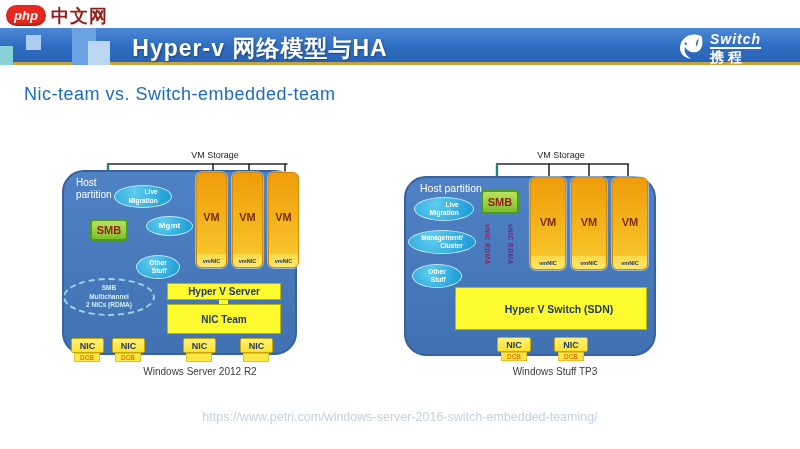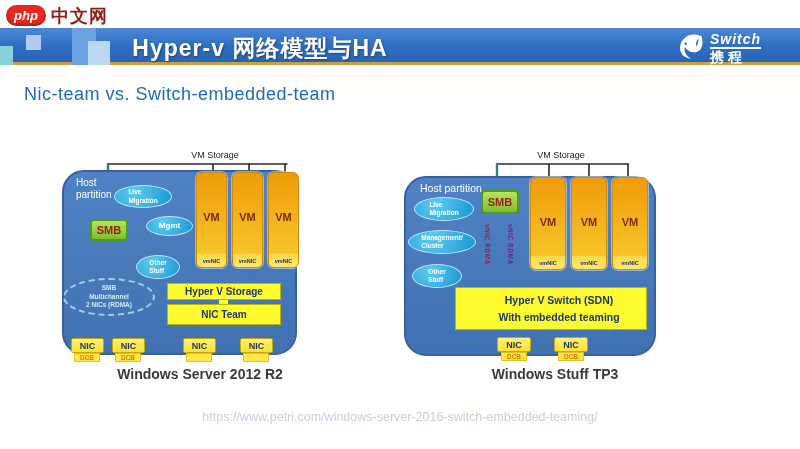--- a/index.html
+++ b/index.html
@@ -64,21 +64,21 @@
   }
   .smb-box {
     background:linear-gradient(#b9e25e, #7cbe2d);
     border:2px solid #4e9c1f; border-radius:4px;
     display:flex; align-items:center; justify-content:center;
     color:#9b1c1c; font-weight:bold; font-size:11px;
   }
   .ellipse {
     background:radial-gradient(circle at 35% 30%, #5ecdf0, #1795d3);
     border:1px solid #bfe8f8; border-radius:50%;
-    display:flex; align-items:center; justify-content:center; text-align:left;
+    display:flex; align-items:center; justify-content:center; text-align:right;
     color:#fff; font-size:6.5px; font-weight:bold; line-height:1.25;
   }
   .ellipse-dashed {
     border:2px dashed #9fd4e8; border-radius:50%; background:transparent;
     display:flex; align-items:center; justify-content:center; text-align:center;
     color:#cfeef8; font-size:6.5px; font-weight:bold; line-height:1.3;
   }
   .bar {
     background:#fdfa2e; border:1px solid #bdb400;
     display:flex; align-items:center; justify-content:center;
@@ -91,21 +91,21 @@
   }
   .nic {
     background:linear-gradient(#fff07a,#ffe12e); border:1px solid #c7a700; border-radius:2px;
     display:flex; align-items:center; justify-content:center;
     color:#1f3864; font-weight:bold; font-size:9px;
   }
   .dcb {
     background:#ffe845; border:1px solid #e0c226; text-align:center;
     color:#e07b00; font-weight:bold; font-size:6.5px; line-height:8px;
   }
-  .caption { font-size:14px; color:#3a3a3a; font-weight:700; text-align:center; }
+  .caption { font-size:10px; color:#3a3a3a; font-weight:400; text-align:center; }
   .vnic-vert {
     writing-mode:vertical-rl; font-size:6.5px; font-weight:bold; letter-spacing:.5px;
     line-height:1;
   }
   .footer-url { left:0; top:410px; width:800px; text-align:center; font-size:12.5px; color:#c6cfdd; }
   svg.lines { left:0; top:0; width:800px; height:449px; pointer-events:none; }
 </style>
 </head>
 <body>
 
@@ -187,23 +187,23 @@
 
 <div class="abs ellipse prewrap" style="left:114px;top:185px;width:58px;height:23px;">Live
 Migration</div>
 <div class="abs ellipse" style="left:146px;top:216px;width:47px;height:20px;font-size:8px;">Mgmt</div>
 <div class="abs ellipse prewrap" style="left:136px;top:255px;width:44px;height:24px;">Other
 Stuff</div>
 <div class="abs ellipse-dashed prewrap" style="left:63px;top:278px;width:92px;height:38px;">SMB
 Multichannel
 2 NICs (RDMA)</div>
 
-<div class="abs bar" style="left:167px;top:283px;width:114px;height:17px;">Hyper V Storage</div>
+<div class="abs bar" style="left:167px;top:283px;width:114px;height:17px;">Hyper V Server</div>
 <div class="abs" style="left:219px;top:300px;width:9px;height:4px;background:#fdfa2e;"></div>
-<div class="abs bar" style="left:167px;top:304px;width:114px;height:21px;">NIC Team</div>
+<div class="abs bar" style="left:167px;top:304px;width:114px;height:30px;">NIC Team</div>
 
 <div class="abs nic" style="left:71px;top:338px;width:33px;height:15px;">NIC</div>
 <div class="abs nic" style="left:112px;top:338px;width:33px;height:15px;">NIC</div>
 <div class="abs nic" style="left:183px;top:338px;width:33px;height:15px;">NIC</div>
 <div class="abs nic" style="left:240px;top:338px;width:33px;height:15px;">NIC</div>
 <div class="abs dcb" style="left:74px;top:353px;width:26px;height:9px;">DCB</div>
 <div class="abs dcb" style="left:115px;top:353px;width:26px;height:9px;">DCB</div>
 <div class="abs dcb" style="left:186px;top:353px;width:26px;height:9px;"></div>
 <div class="abs dcb" style="left:243px;top:353px;width:26px;height:9px;"></div>
 
@@ -233,21 +233,20 @@
 <div class="abs ellipse prewrap" style="left:408px;top:230px;width:68px;height:24px;">Management/
 Cluster</div>
 <div class="abs ellipse prewrap" style="left:412px;top:264px;width:50px;height:24px;">Other
 Stuff</div>
 
 <div class="abs vnic-vert" style="left:483px;top:224px;height:58px;color:#8f2058;">vNIC RDMA</div>
 <div class="abs vnic-vert" style="left:506px;top:224px;height:58px;color:#5b2d8e;">vNIC RDMA</div>
 
 <div class="abs switch-big" style="left:455px;top:287px;width:192px;height:43px;">
   <span>Hyper V Switch (SDN)</span>
-  <span>With embedded teaming</span>
 </div>
 
 <div class="abs nic" style="left:497px;top:337px;width:34px;height:15px;">NIC</div>
 <div class="abs nic" style="left:554px;top:337px;width:34px;height:15px;">NIC</div>
 <div class="abs dcb" style="left:501px;top:352px;width:26px;height:9px;">DCB</div>
 <div class="abs dcb" style="left:558px;top:352px;width:26px;height:9px;">DCB</div>
 
 <div class="abs caption" style="left:465px;top:366px;width:180px;">Windows Stuff TP3</div>
 
 <div class="abs footer-url">https://www.petri.com/windows-server-2016-switch-embedded-teaming/</div>

